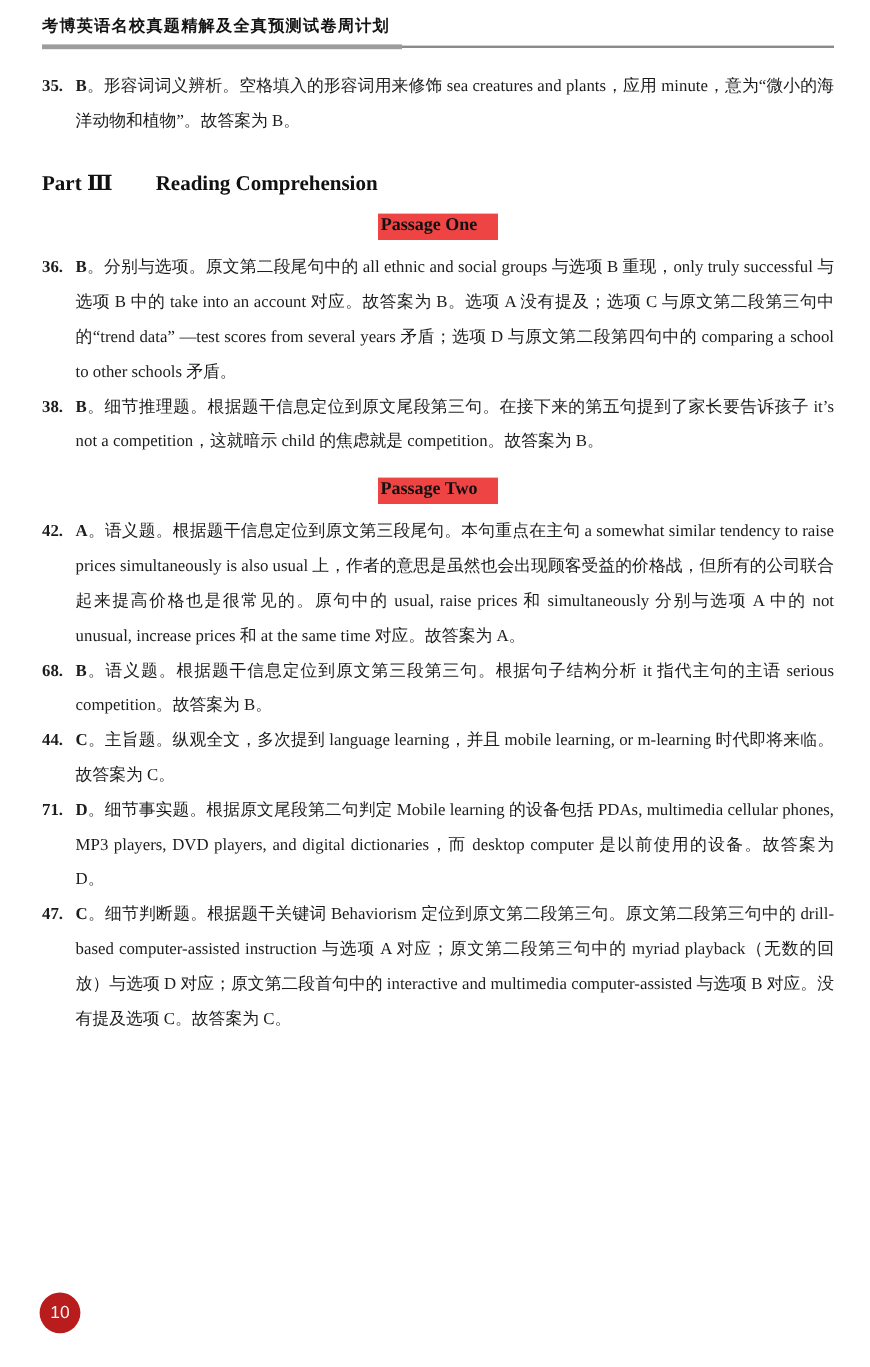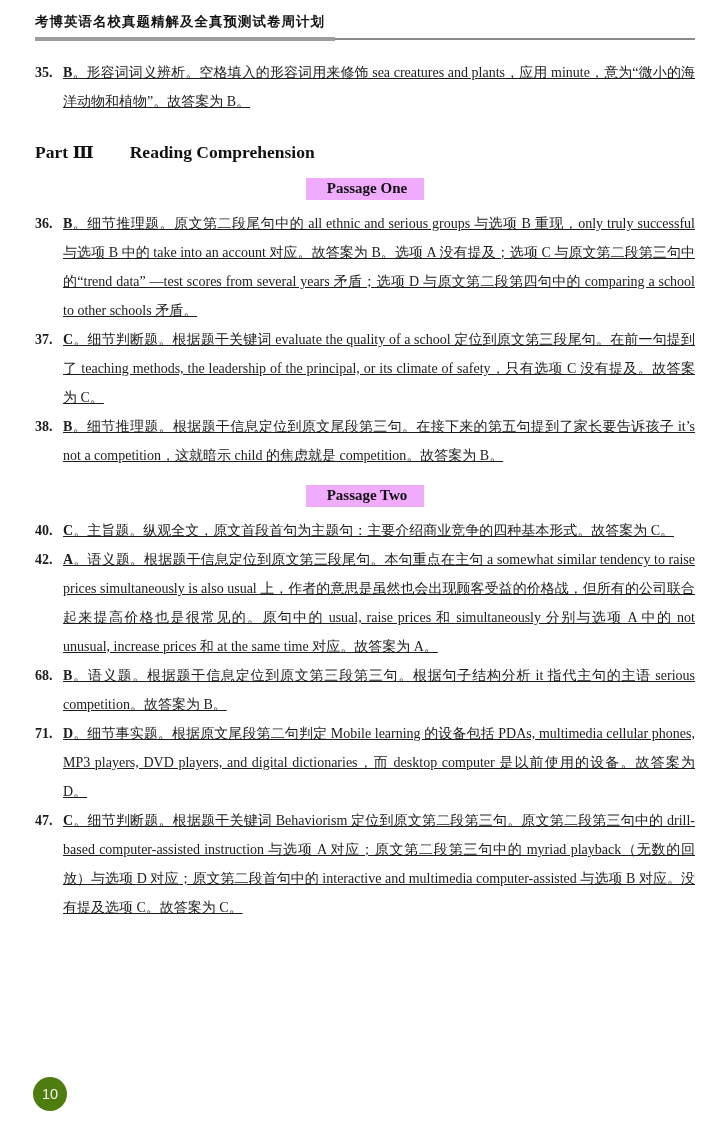--- a/index.html
+++ b/index.html
@@ -27,21 +27,20 @@
   .rule-thick { width: 300px; height: 4px; background: #9d9d9d; }
   .rule-thin  { flex: 1; height: 1.5px; background: #8a8a8a; }
 
   
   .item {
     position: relative;
     padding-left: 28px;
     font-size: 14px;
     line-height: 29px;
     text-align: justify;
-    text-decoration: underline;
   }
   .item-num {
     position: absolute; left: 0; top: 0;
     font-weight: bold;
   }
   .item-answer { font-weight: bold; }
   .first-item { margin-top: 17px; }
 
   
   .part-heading {
@@ -49,34 +48,34 @@
     font-size: 17.5px;
     font-weight: bold;
     color: #111;
   }
   .part-label { margin-right: 36px; text-align: center; }
 
   
   .passage-heading { text-align: center; margin: 15px 0 9px 0; }
   .passage-chip {
     display: inline-block;
-    background: #f0abfc;
+    background: #ef4444;
     font-weight: bold;
     font-size: 15px;
-    padding: 2px 17px 3px 21px;
+    padding: 2px 17px 3px 2px;
     color: #111;
   }
 
   
   .page-number {
     position: absolute;
     left: 33px; top: 1077px;
     width: 34px; height: 34px;
     border-radius: 50%;
-    background: #4d7c0f;
+    background: #b91c1c;
     color: #f5f5f5;
     font-family: "Liberation Sans", "DejaVu Sans", sans-serif;
     font-size: 14.5px;
     display: flex; align-items: center; justify-content: center;
   }
 </style>
 </head>
 <body>
 
 <div class="page">
@@ -96,46 +95,43 @@
 
     <div class="part-heading">
       <span class="part-label">Part Ⅲ</span><span>Reading Comprehension</span>
     </div>
 
     <div class="passage-heading">
       <span class="passage-chip">Passage One</span>
     </div>
     <div>
       <div class="item">
-        <span class="item-num">36.</span><span class="item-answer">B</span><span>。细节推理题。原文第二段尾句中的 all ethnic and serious groups 与选项 B 重现，only truly successful 与选项 B 中的 take into an account 对应。故答案为 B。选项 A 没有提及；选项 C 与原文第二段第三句中的“trend data” —test scores from several years 矛盾；选项 D 与原文第二段第四句中的 comparing a school to other schools 矛盾。</span>
-      </div>
-      <div class="item">
-        <span class="item-num">37.</span><span class="item-answer">C</span><span>。细节判断题。根据题干关键词 evaluate the quality of a school 定位到原文第三段尾句。在前一句提到了 teaching methods, the leadership of the principal, or its climate of safety，只有选项 C 没有提及。故答案为 C。</span>
+        <span class="item-num">36.</span><span class="item-answer">B</span><span>。分别与选项。原文第二段尾句中的 all ethnic and social groups 与选项 B 重现，only truly successful 与选项 B 中的 take into an account 对应。故答案为 B。选项 A 没有提及；选项 C 与原文第二段第三句中的“trend data” —test scores from several years 矛盾；选项 D 与原文第二段第四句中的 comparing a school to other schools 矛盾。</span>
       </div>
       <div class="item">
         <span class="item-num">38.</span><span class="item-answer">B</span><span>。细节推理题。根据题干信息定位到原文尾段第三句。在接下来的第五句提到了家长要告诉孩子 it’s not a competition，这就暗示 child 的焦虑就是 competition。故答案为 B。</span>
       </div>
     </div>
 
     <div class="passage-heading">
       <span class="passage-chip">Passage Two</span>
     </div>
     <div>
       <div class="item">
-        <span class="item-num">40.</span><span class="item-answer">C</span><span>。主旨题。纵观全文，原文首段首句为主题句：主要介绍商业竞争的四种基本形式。故答案为 C。</span>
-      </div>
-      <div class="item">
         <span class="item-num">42.</span><span class="item-answer">A</span><span>。语义题。根据题干信息定位到原文第三段尾句。本句重点在主句 a somewhat similar tendency to raise prices simultaneously is also usual 上，作者的意思是虽然也会出现顾客受益的价格战，但所有的公司联合起来提高价格也是很常见的。原句中的 usual, raise prices 和 simultaneously 分别与选项 A 中的 not unusual, increase prices 和 at the same time 对应。故答案为 A。</span>
       </div>
       <div class="item">
         <span class="item-num">68.</span><span class="item-answer">B</span><span>。语义题。根据题干信息定位到原文第三段第三句。根据句子结构分析 it 指代主句的主语 serious competition。故答案为 B。</span>
       </div>
     </div>
 
     <div>
+      <div class="item">
+        <span class="item-num">44.</span><span class="item-answer">C</span><span>。主旨题。纵观全文，多次提到 language learning，并且 mobile learning, or m-learning 时代即将来临。故答案为 C。</span>
+      </div>
       <div class="item">
         <span class="item-num">71.</span><span class="item-answer">D</span><span>。细节事实题。根据原文尾段第二句判定 Mobile learning 的设备包括 PDAs, multimedia cellular phones, MP3 players, DVD players, and digital dictionaries，而 desktop computer 是以前使用的设备。故答案为 D。</span>
       </div>
       <div class="item">
         <span class="item-num">47.</span><span class="item-answer">C</span><span>。细节判断题。根据题干关键词 Behaviorism 定位到原文第二段第三句。原文第二段第三句中的 drill-based computer-assisted instruction 与选项 A 对应；原文第二段第三句中的 myriad playback（无数的回放）与选项 D 对应；原文第二段首句中的 interactive and multimedia computer-assisted 与选项 B 对应。没有提及选项 C。故答案为 C。</span>
       </div>
     </div>
 
   </div>
 

